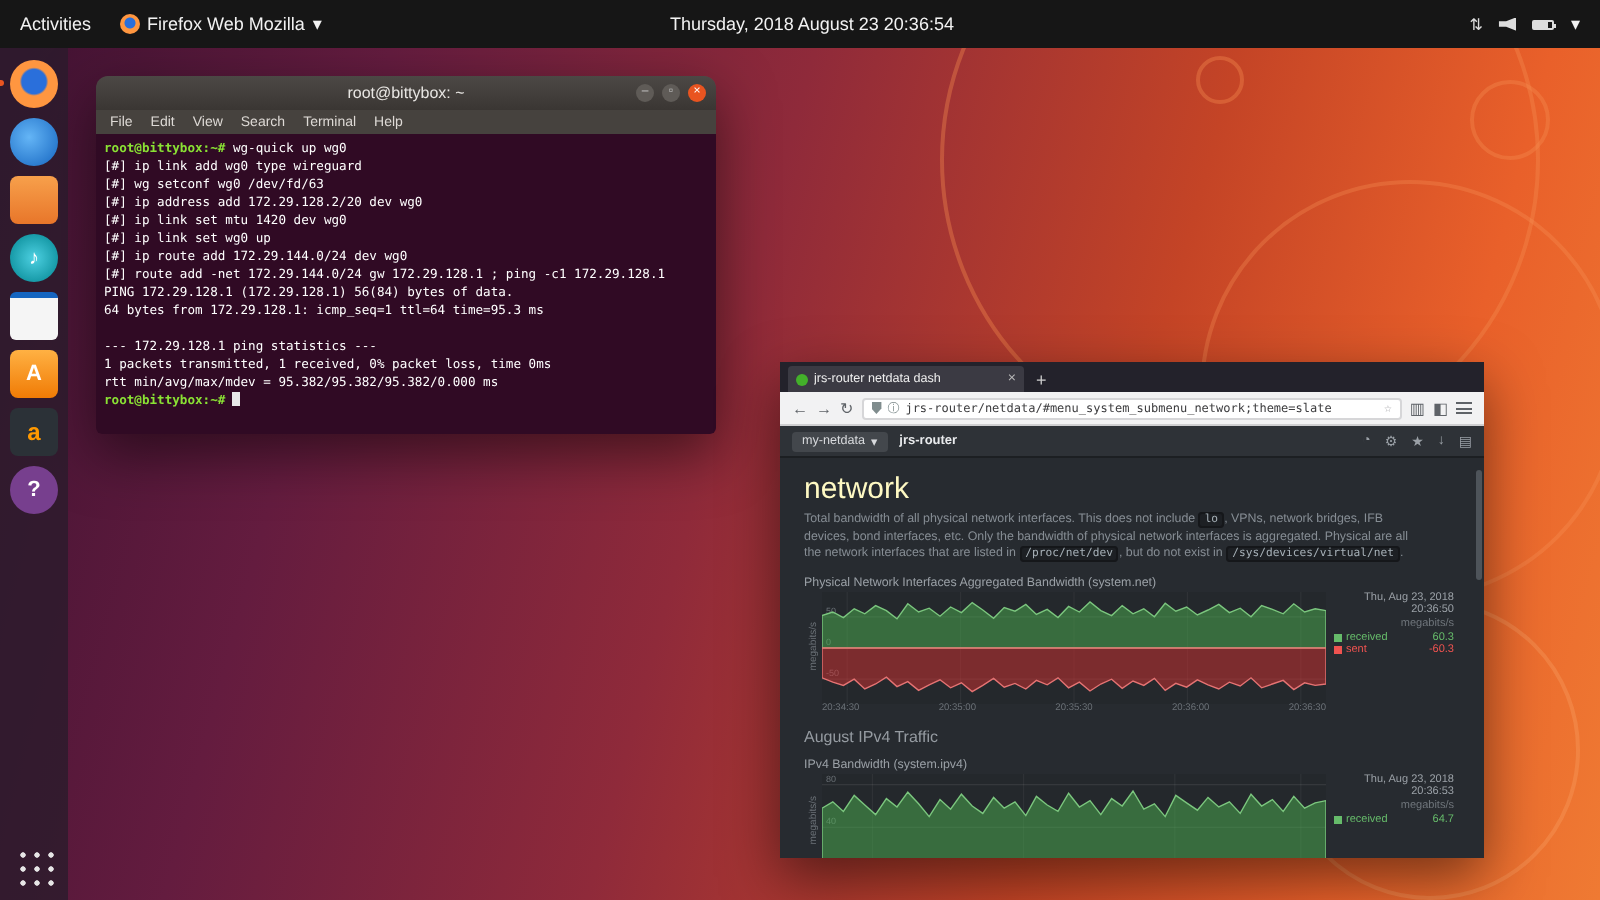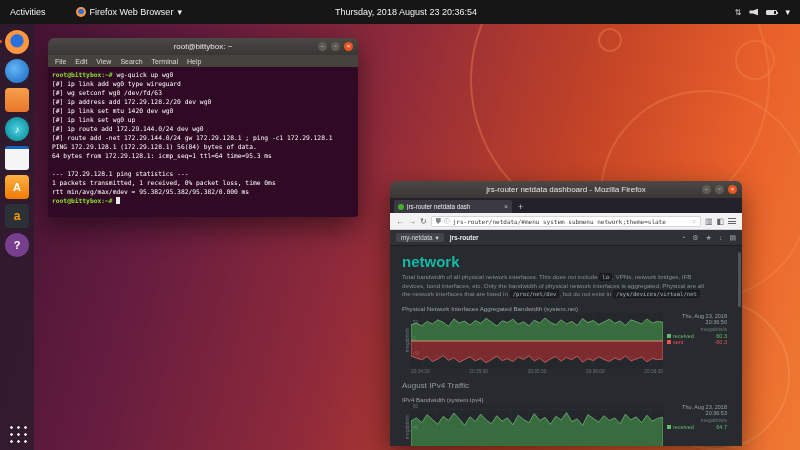--- a/index.html
+++ b/index.html
@@ -9,21 +9,21 @@
   .wp-circle{position:absolute;border-radius:50%;border:2px solid rgba(245,140,80,.38);}
   #wpc1{left:470px;top:-70px;width:300px;height:300px;}
   #wpc2{left:600px;top:90px;width:210px;height:210px;border-color:rgba(250,150,90,.30);}
   #wpc3{left:640px;top:300px;width:150px;height:150px;border-color:rgba(250,160,100,.35);}
   #wpc4{left:735px;top:40px;width:40px;height:40px;}
   #wpc5{left:598px;top:28px;width:24px;height:24px;}
 
   
   #topbar{position:absolute;left:0;top:0;width:800px;height:24px;background:#161616;z-index:50;
     display:flex;align-items:center;padding:0 10px;color:#f2f2f2;font-size:9px;}
-  #topbar .left{display:flex;align-items:flex-start;gap:30px;}
+  #topbar .left{display:flex;align-items:flex-start;gap:14px;}
   .appmenu{display:flex;align-items:center;gap:4px;}
   .ff-mini{width:10px;height:10px;border-radius:50%;
     background:radial-gradient(circle at 50% 45%,#2a6fdb 0 34%,#ff9640 40% 70%,#e66000 100%);}
   #clock{position:absolute;left:0;right:0;text-align:center;font-size:9px;pointer-events:none;padding-left:12px;}
   #topbar .right{margin-left:auto;display:flex;align-items:center;gap:8px;z-index:1;}
   .net-glyph{font-size:8px;color:#ddd;}
   .vol-ic{width:9px;height:7px;background:#ddd;clip-path:polygon(0 30%,40% 30%,100% 0,100% 100%,40% 70%,0 70%);}
   .batt-ic{width:11px;height:5px;border:1px solid #ddd;border-radius:1px;position:relative;}
   .batt-ic::before{content:'';position:absolute;left:0;top:0;bottom:0;width:70%;background:#ddd;}
   .batt-ic::after{content:'';position:absolute;right:-2px;top:1px;width:1px;height:2px;background:#ddd;}
@@ -86,21 +86,21 @@
 
   
   .nd{background:#272b30;height:216px;position:relative;overflow:hidden;}
   .nd-nav{height:16px;background:#2e3237;border-bottom:1px solid #1c1f22;display:flex;align-items:center;
     padding:0 6px;gap:6px;}
   .nd-dd{background:#43474c;color:#d8dadd;font-size:6.3px;padding:1px 5px;border-radius:2px;display:flex;
     gap:3px;align-items:center;}
   .nd-host{color:#e8eaec;font-size:6.5px;font-weight:bold;}
   .nd-icons{margin-left:auto;display:flex;gap:7px;color:#9aa0a6;font-size:7px;}
   .nd-content{padding:5px 8px 0 12px;}
-  .nd-h1{font-size:15px;font-weight:700;color:#14b8a6;margin:2px 0 3px;}
+  .nd-h1{font-size:15px;font-weight:400;color:#fef9c3;margin:2px 0 3px;}
   .nd-desc{width:308px;font-size:6.2px;line-height:8.5px;color:#868d94;}
   .nd-code{background:#1d2024;border:1px solid #15171a;border-radius:2px;padding:0 2px;
     font:5.6px "DejaVu Sans Mono",monospace;color:#a7b1b8;}
   .nd-chart{margin-top:6px;}
   .nd-ct{font-size:6.2px;color:#9aa0a6;display:block;margin-bottom:1px;}
   .nd-row{display:flex;align-items:stretch;}
   .nd-unitv{width:9px;display:flex;align-items:center;justify-content:center;}
   .nd-unitv span{writing-mode:vertical-rl;transform:rotate(180deg);font-size:5px;color:#6b7177;}
   .nd-svg{background:#24282c;flex:none;}
   .nd-legend{width:64px;padding-left:4px;font-size:5.5px;color:#9aa0a6;}
@@ -120,21 +120,21 @@
 <div class="wp-circle" id="wpc2"></div>
 <div class="wp-circle" id="wpc3"></div>
 <div class="wp-circle" id="wpc4"></div>
 <div class="wp-circle" id="wpc5"></div>
 
 <div id="topbar">
   <div class="left">
     <span>Activities</span>
     <span class="appmenu">
       <span class="ff-mini"></span>
-      <span>Firefox Web Browser</span>
+      <span>Firefox Web Mozilla</span>
       <span>▾</span>
     </span>
   </div>
   <div id="clock">Thursday, 2018 August 23  20:36:54</div>
   <div class="right">
     <span class="net-glyph">⇅</span>
     <span class="vol-ic"></span>
     <span class="batt-ic"></span>
     <span>▾</span>
   </div>
@@ -158,28 +158,20 @@
       <span>Edit</span>
       <span>View</span>
       <span>Search</span>
       <span>Terminal</span>
       <span>Help</span>
     </div>
   <div class="termbody" id="term-body"><div><span class="prompt">root@bittybox:~# </span>wg-quick up wg0</div><div>[#] ip link add wg0 type wireguard</div><div>[#] wg setconf wg0 /dev/fd/63</div><div>[#] ip address add 172.29.128.2/20 dev wg0</div><div>[#] ip link set mtu 1420 dev wg0</div><div>[#] ip link set wg0 up</div><div>[#] ip route add 172.29.144.0/24 dev wg0</div><div>[#] route add -net 172.29.144.0/24 gw 172.29.128.1 ; ping -c1 172.29.128.1</div><div>PING 172.29.128.1 (172.29.128.1) 56(84) bytes of data.</div><div>64 bytes from 172.29.128.1: icmp_seq=1 ttl=64 time=95.3 ms</div><div>&nbsp;</div><div>--- 172.29.128.1 ping statistics ---</div><div>1 packets transmitted, 1 received, 0% packet loss, time 0ms</div><div>rtt min/avg/max/mdev = 95.382/95.382/95.382/0.000 ms</div><div><span class="prompt">root@bittybox:~# </span><span class="cursor"></span></div></div>
 </div>
 
 <div class="window" id="firefox">
-  <div class="titlebar">
-    <span class="title">jrs-router netdata dashboard - Mozilla Firefox</span>
-    <span class="controls">
-      <span class="ctl">–</span>
-      <span class="ctl">▫</span>
-      <span class="ctl close">×</span>
-    </span>
-  </div>
   <div class="ff-tabs">
     <div class="ff-tab">
       <span class="favicon"></span>
       <span class="lbl">jrs-router netdata dash</span>
       <span class="tab-close">×</span>
     </div>
     <span class="newtab">+</span>
   </div>
   <div class="ff-nav">
     <span class="nav-ic">←</span>

